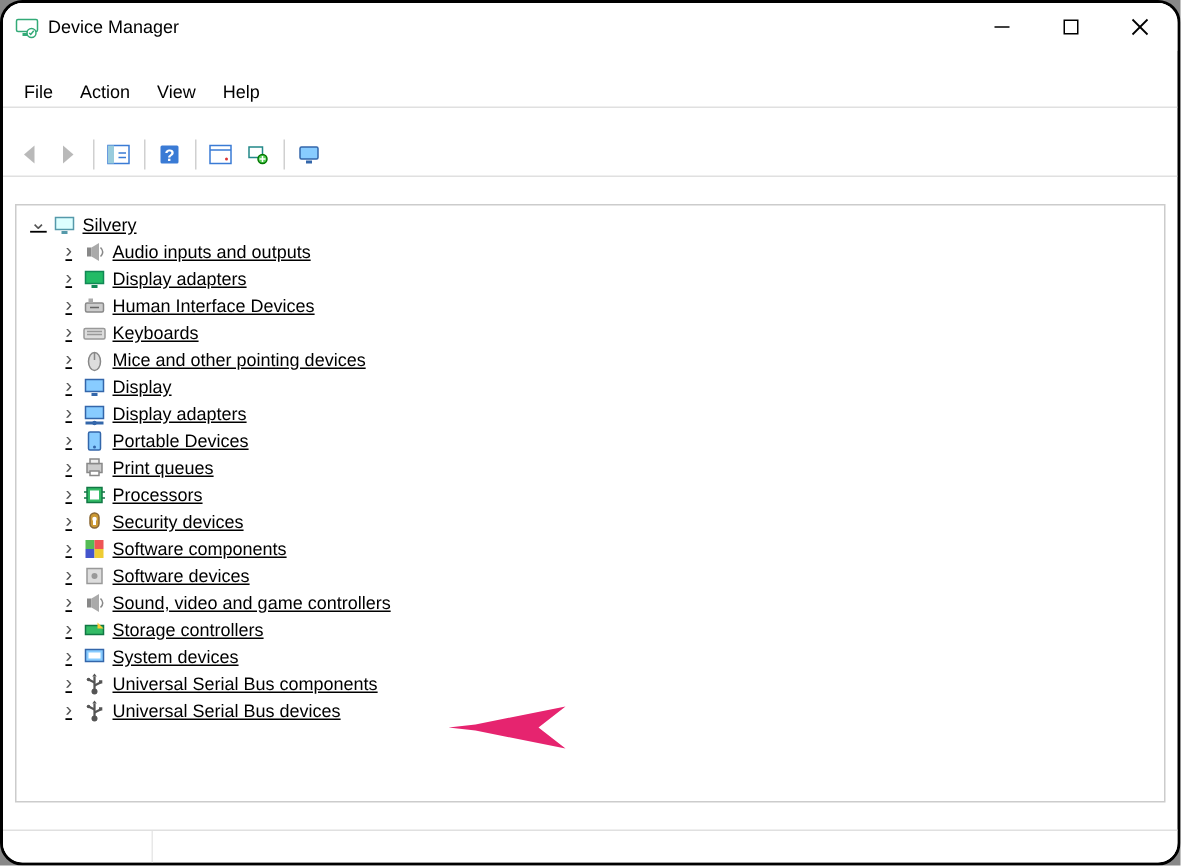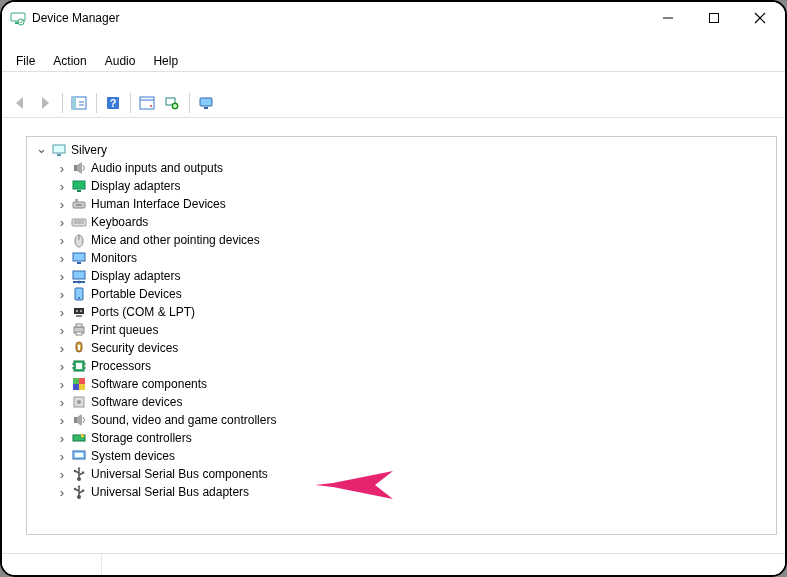--- a/index.html
+++ b/index.html
@@ -55,22 +55,23 @@
     border-bottom: 1px solid #e0e0e0;
   }
   .tbtn { width: 24px; height: 24px; display:flex; align-items:center; justify-content:center; margin-right:1px;}
   .tbtn.disabled { opacity:0.45; }
   .tsep { width:1px; height:20px; background:#d0d0d0; margin:0 4px; }
   .content {
     flex: 1;
     padding: 4px 8px;
     overflow: auto;
     border: 1px solid #ccc;
-    margin: 2px 8px 2px 24px;
+    margin: 2px 8px 2px 8px;
     position: relative;
+    text-decoration: underline;
   }
   .root-row, .child-row {
     display: flex;
     align-items: center;
     height: 18px;
     white-space: nowrap;
   }
   .expander {
     width: 14px; height:14px;
     display:flex; align-items:center; justify-content:center;
@@ -132,21 +133,21 @@
             <line x1="1" y1="1" x2="11" y2="11" stroke="#000" stroke-width="1.2"></line>
             <line x1="11" y1="1" x2="1" y2="11" stroke="#000" stroke-width="1.2"></line>
           </svg>
         </div>
     </div>
   </div>
 
   <div class="menubar">
     <span class="menu-item">File</span>
     <span class="menu-item">Action</span>
-    <span class="menu-item">Audio</span>
+    <span class="menu-item">View</span>
     <span class="menu-item">Help</span>
   </div>
 
   <div class="toolbar">
     <div class="tbtn disabled">
         <svg width="16" height="16" viewBox="0 0 16 16">
           <path d="M11 2 L4 8 L11 14 Z" fill="#666"></path>
         </svg>
       </div>
     <div class="tbtn disabled">
@@ -260,21 +261,21 @@
           <span class="node-label">Mice and other pointing devices</span>
         </div>
         <div class="child-row">
           <span class="expander collapsed"></span>
           <span class="node-icon">
             <svg width="16" height="16" viewBox="0 0 16 16">
               <rect x="2" y="3" width="12" height="8" fill="#8cf" stroke="#36a"></rect>
               <rect x="6" y="12" width="4" height="2" fill="#36a"></rect>
             </svg>
           </span>
-          <span class="node-label">Monitors</span>
+          <span class="node-label">Display</span>
         </div>
         <div class="child-row">
           <span class="expander collapsed"></span>
           <span class="node-icon">
             <svg width="16" height="16" viewBox="0 0 16 16">
               <rect x="2" y="3" width="12" height="8" fill="#8cf" stroke="#36a"></rect>
               <path d="M2 14 h12" stroke="#36a" stroke-width="2"></path>
               <circle cx="8" cy="14" r="1.5" fill="#36a"></circle>
             </svg>
           </span>
@@ -287,63 +288,51 @@
               <rect x="4" y="2" width="8" height="12" rx="1" fill="#8cf" stroke="#36a"></rect>
               <circle cx="8" cy="12" r="1" fill="#36a"></circle>
             </svg>
           </span>
           <span class="node-label">Portable Devices</span>
         </div>
         <div class="child-row">
           <span class="expander collapsed"></span>
           <span class="node-icon">
             <svg width="16" height="16" viewBox="0 0 16 16">
-              <rect x="3" y="4" width="10" height="6" fill="#333"></rect>
-              <circle cx="6" cy="7" r="1" fill="#ccc"></circle>
-              <circle cx="10" cy="7" r="1" fill="#ccc"></circle>
-              <rect x="5" y="11" width="6" height="2" fill="#888"></rect>
-            </svg>
-          </span>
-          <span class="node-label">Ports (COM &amp; LPT)</span>
-        </div>
-        <div class="child-row">
-          <span class="expander collapsed"></span>
-          <span class="node-icon">
-            <svg width="16" height="16" viewBox="0 0 16 16">
               <rect x="3" y="5" width="10" height="6" fill="#ccc" stroke="#888"></rect>
               <rect x="5" y="2" width="6" height="3" fill="#eee" stroke="#888"></rect>
               <rect x="5" y="10" width="6" height="3" fill="#fff" stroke="#888"></rect>
             </svg>
           </span>
           <span class="node-label">Print queues</span>
-        </div>
-        <div class="child-row">
-          <span class="expander collapsed"></span>
-          <span class="node-icon">
-            <svg width="16" height="16" viewBox="0 0 16 16">
-              <rect x="5" y="2" width="6" height="10" rx="3" fill="#c93" stroke="#863"></rect>
-              <circle cx="8" cy="6" r="1.5" fill="#fff"></circle>
-              <rect x="7" y="7" width="2" height="3" fill="#fff"></rect>
-            </svg>
-          </span>
-          <span class="node-label">Security devices</span>
         </div>
         <div class="child-row">
           <span class="expander collapsed"></span>
           <span class="node-icon">
             <svg width="16" height="16" viewBox="0 0 16 16">
               <rect x="3" y="3" width="10" height="10" fill="#3b6" stroke="#174"></rect>
               <rect x="5" y="5" width="6" height="6" fill="#fff"></rect>
               <line x1="1" y1="6" x2="3" y2="6" stroke="#174"></line>
               <line x1="1" y1="10" x2="3" y2="10" stroke="#174"></line>
               <line x1="13" y1="6" x2="15" y2="6" stroke="#174"></line>
               <line x1="13" y1="10" x2="15" y2="10" stroke="#174"></line>
             </svg>
           </span>
           <span class="node-label">Processors</span>
+        </div>
+        <div class="child-row">
+          <span class="expander collapsed"></span>
+          <span class="node-icon">
+            <svg width="16" height="16" viewBox="0 0 16 16">
+              <rect x="5" y="2" width="6" height="10" rx="3" fill="#c93" stroke="#863"></rect>
+              <circle cx="8" cy="6" r="1.5" fill="#fff"></circle>
+              <rect x="7" y="7" width="2" height="3" fill="#fff"></rect>
+            </svg>
+          </span>
+          <span class="node-label">Security devices</span>
         </div>
         <div class="child-row">
           <span class="expander collapsed"></span>
           <span class="node-icon">
             <svg width="16" height="16" viewBox="0 0 16 16">
               <rect x="2" y="2" width="6" height="6" fill="#5b5"></rect>
               <rect x="8" y="2" width="6" height="6" fill="#e55"></rect>
               <rect x="2" y="8" width="6" height="6" fill="#45c"></rect>
               <rect x="8" y="8" width="6" height="6" fill="#ec3"></rect>
             </svg>
@@ -412,21 +401,21 @@
             <svg width="16" height="16" viewBox="0 0 16 16">
               <circle cx="8" cy="13" r="2" fill="#555"></circle>
               <line x1="8" y1="3" x2="8" y2="13" stroke="#555" stroke-width="1.5"></line>
               <path d="M8 7 L4 5" stroke="#555" stroke-width="1.5"></path>
               <circle cx="4" cy="5" r="1.2" fill="#555"></circle>
               <path d="M8 9 L12 7" stroke="#555" stroke-width="1.5"></path>
               <rect x="11" y="5.5" width="2.2" height="2.2" fill="#555"></rect>
               <path d="M6.5 3 L8 1 L9.5 3 Z" fill="#555"></path>
             </svg>
           </span>
-          <span class="node-label">Universal Serial Bus adapters</span>
+          <span class="node-label">Universal Serial Bus devices</span>
         </div>
       </div>
 
     <div class="annotation-arrow">
       <svg width="80" height="36" viewBox="0 0 80 36">
         <defs></defs>
         <path d="M78 4 L18 16 L0 18 L18 20 L78 32 L60 18 Z" fill="#e6246f"></path>
       </svg>
     </div>
   </div>

